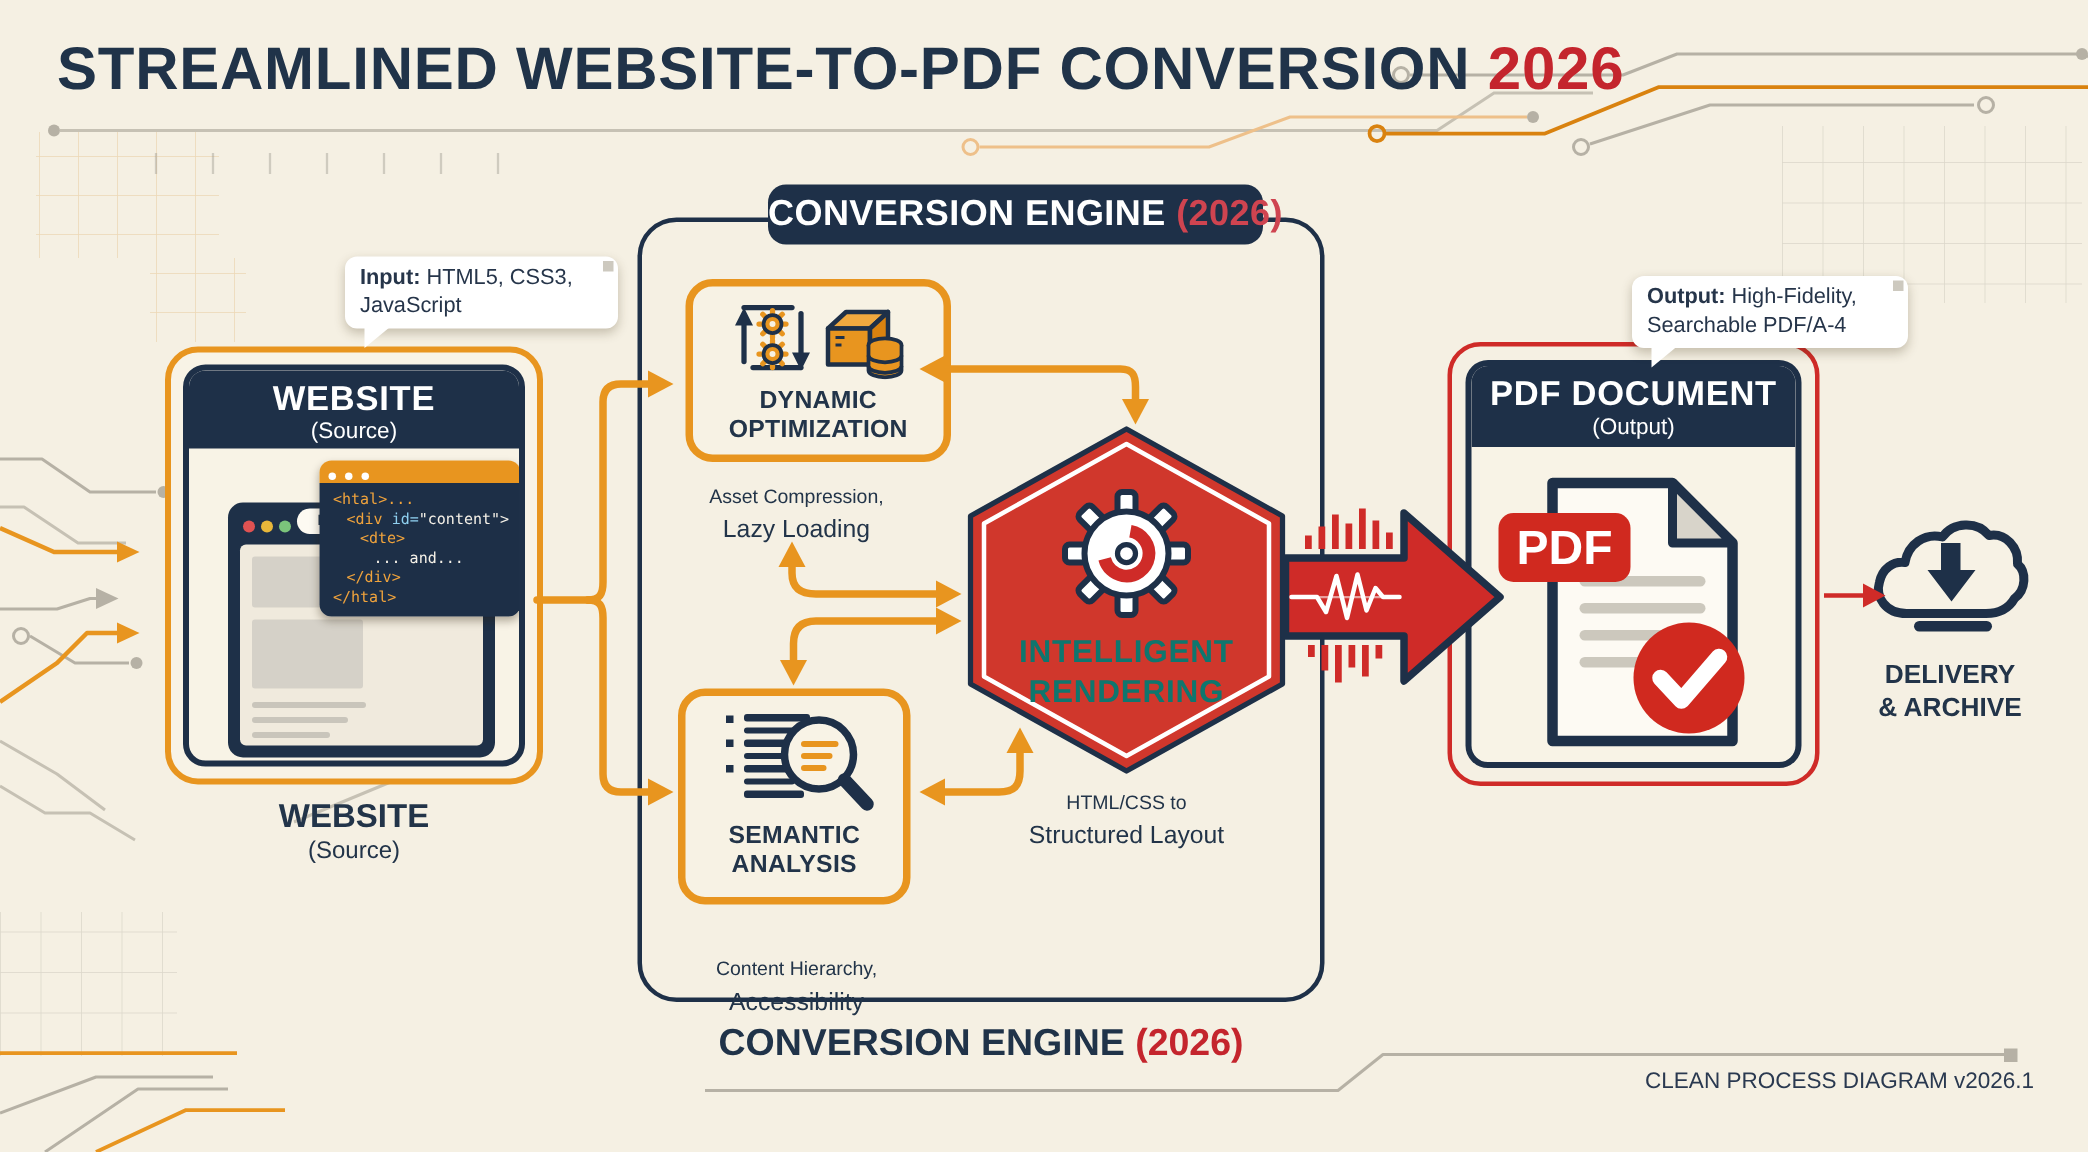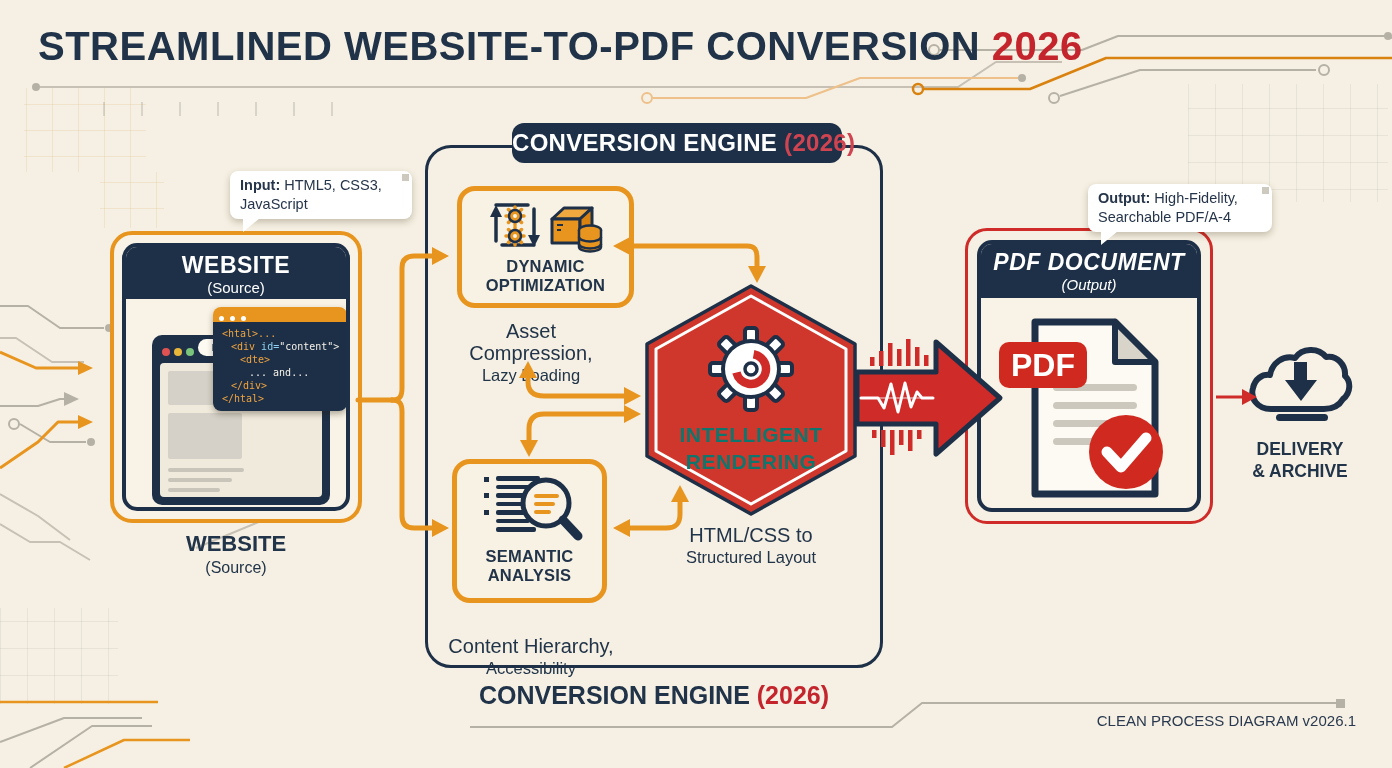--- a/index.html
+++ b/index.html
@@ -44,21 +44,21 @@
   .codehead i{display:inline-block;width:5px;height:5px;border-radius:50%;background:#fff;margin:5px 0 0 6px;}
   .codebody{height:89px;background:#1d2f47;border-radius:0 0 8px 8px;
             font-family:"DejaVu Sans Mono",monospace;font-size:10px;line-height:13px;
             padding:5px 0 0 9px;box-sizing:border-box;}
   .codebody .tag{color:#f0a33c;} .codebody .attr{color:#8fd0f0;} .codebody .txt{color:#f5f1e8;}
   .ind1{padding-left:9px;} .ind2{padding-left:18px;} .ind3{padding-left:27px;}
 
   .caption{position:absolute;z-index:2;text-align:center;}
   .caption .c1{font-size:22px;font-weight:700;color:#223449;}
   .caption .c2{font-size:16px;color:#223449;margin-top:2px;}
-  .caption.small .c1{font-size:20px;font-weight:400;line-height:22px;}
+  .caption.small .c1{font-size:13px;font-weight:400;line-height:22px;}
   .caption.small .c2{font-size:16.5px;line-height:22px;margin-top:0;}
 
   
   .engine{position:absolute;left:425px;top:145px;width:458px;height:523px;z-index:1;
           border:3.5px solid #1e3048;border-radius:26px;box-sizing:border-box;}
   .epill{position:absolute;left:512px;top:123px;width:330px;height:40px;z-index:3;
          background:#1e3048;border-radius:12px;text-align:center;line-height:40px;
          font-size:24px;font-weight:700;color:#fff;letter-spacing:.3px;white-space:nowrap;}
   .epill .yr{color:#cf4450;}
 
@@ -66,21 +66,21 @@
            background:#f7f2e4;box-sizing:border-box;text-align:center;}
   .procbox .ptitle{font-size:16.5px;font-weight:700;line-height:19px;color:#223449;letter-spacing:.2px;}
 
   .hexlabel{position:absolute;left:651px;top:421px;width:200px;z-index:2;text-align:center;
             color:#0f766e;font-size:21px;font-weight:700;line-height:27px;letter-spacing:.5px;}
 
   
   .pdfouter{position:absolute;left:965px;top:228px;width:248px;height:296px;z-index:1;
             border:3px solid #cf2b28;border-radius:22px;box-sizing:border-box;}
   .pdfinner{position:absolute;left:9px;top:9px;right:9px;bottom:9px;
-            border:4px solid #1e3048;border-radius:15px;background:#f8f3e6;box-sizing:border-box;overflow:hidden;font-style:italic;}
+            border:4px solid #1e3048;border-radius:15px;background:#f8f3e6;box-sizing:border-box;overflow:hidden;}
   .pdfhead{position:absolute;left:0;top:0;right:0;height:54px;background:#1e3048;color:#fff;text-align:center;}
   .pdfhead .h1{font-size:23px;font-weight:700;letter-spacing:.5px;margin-top:5px;}
   .pdfhead .h2{font-size:15px;}
   .pdficon{position:absolute;left:995px;top:312px;z-index:2;}
 
   .delivery{position:absolute;left:1238px;top:438px;width:124px;z-index:2;text-align:center;
             font-size:17.5px;font-weight:700;line-height:22px;color:#223449;}
 
   .efooter{position:absolute;left:454px;top:681px;width:400px;z-index:2;text-align:center;
            font-size:25px;font-weight:700;color:#203349;white-space:nowrap;}

